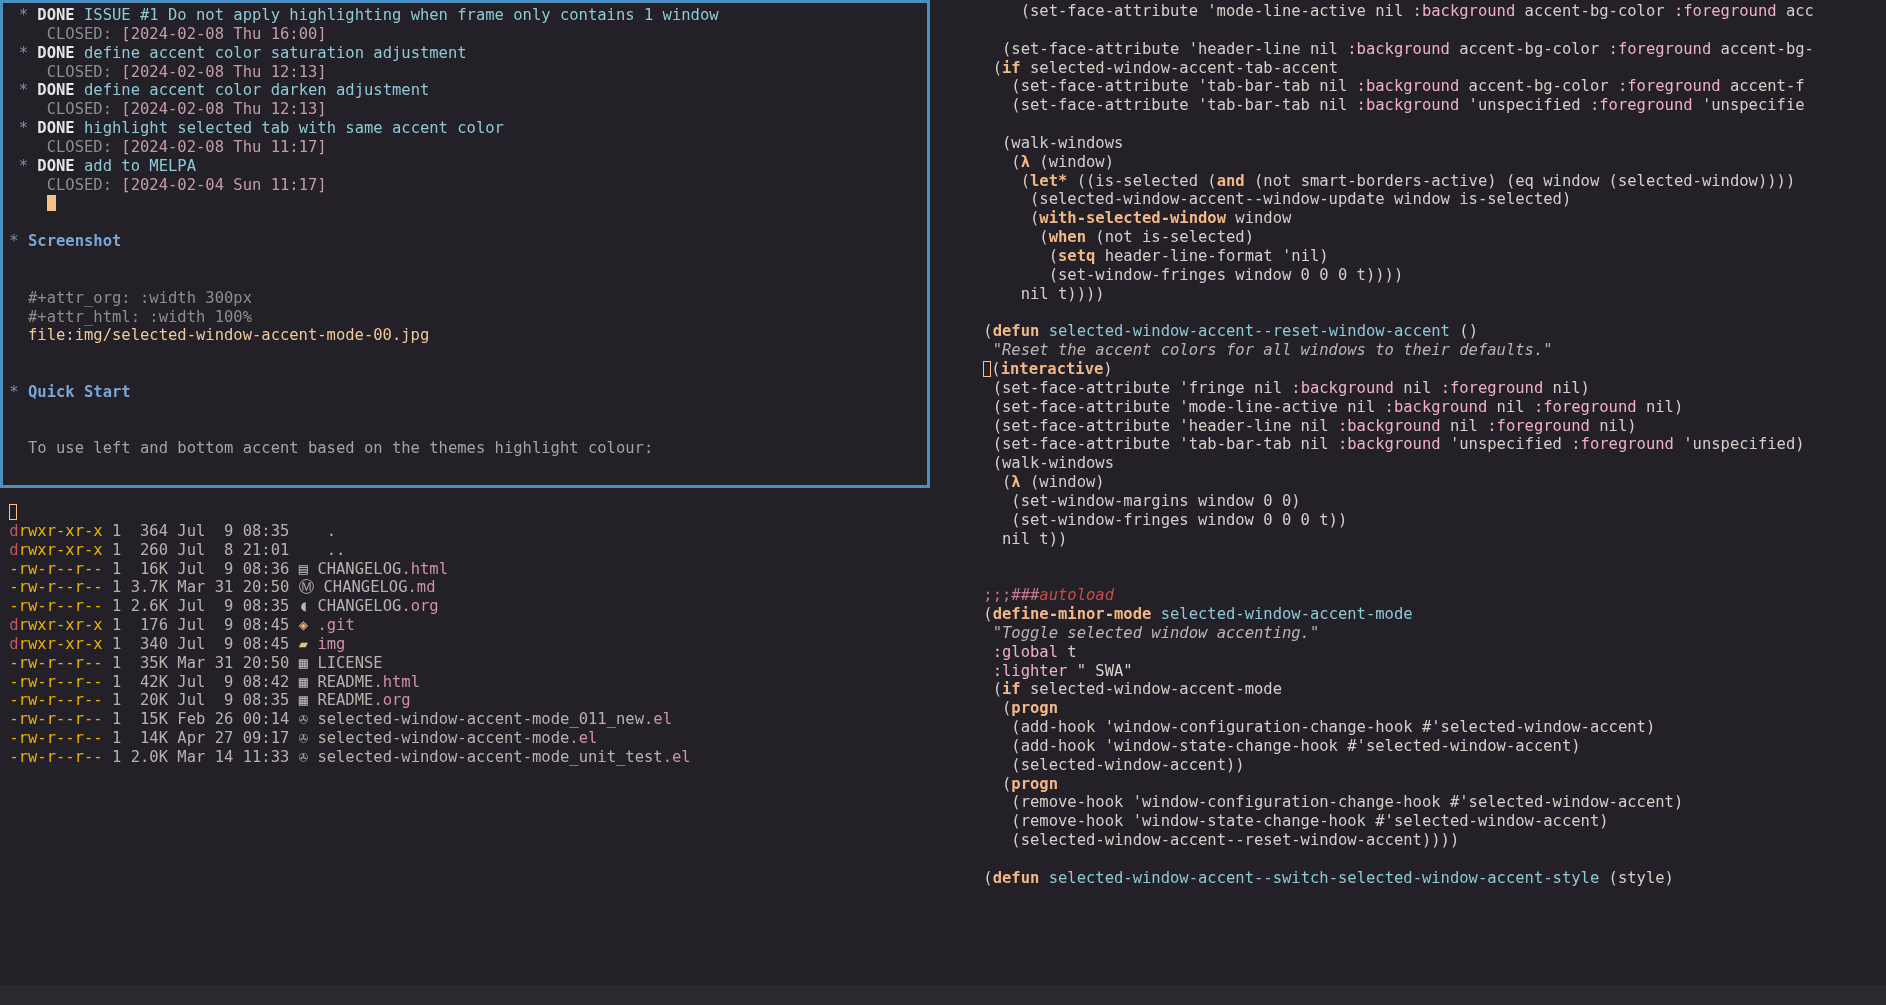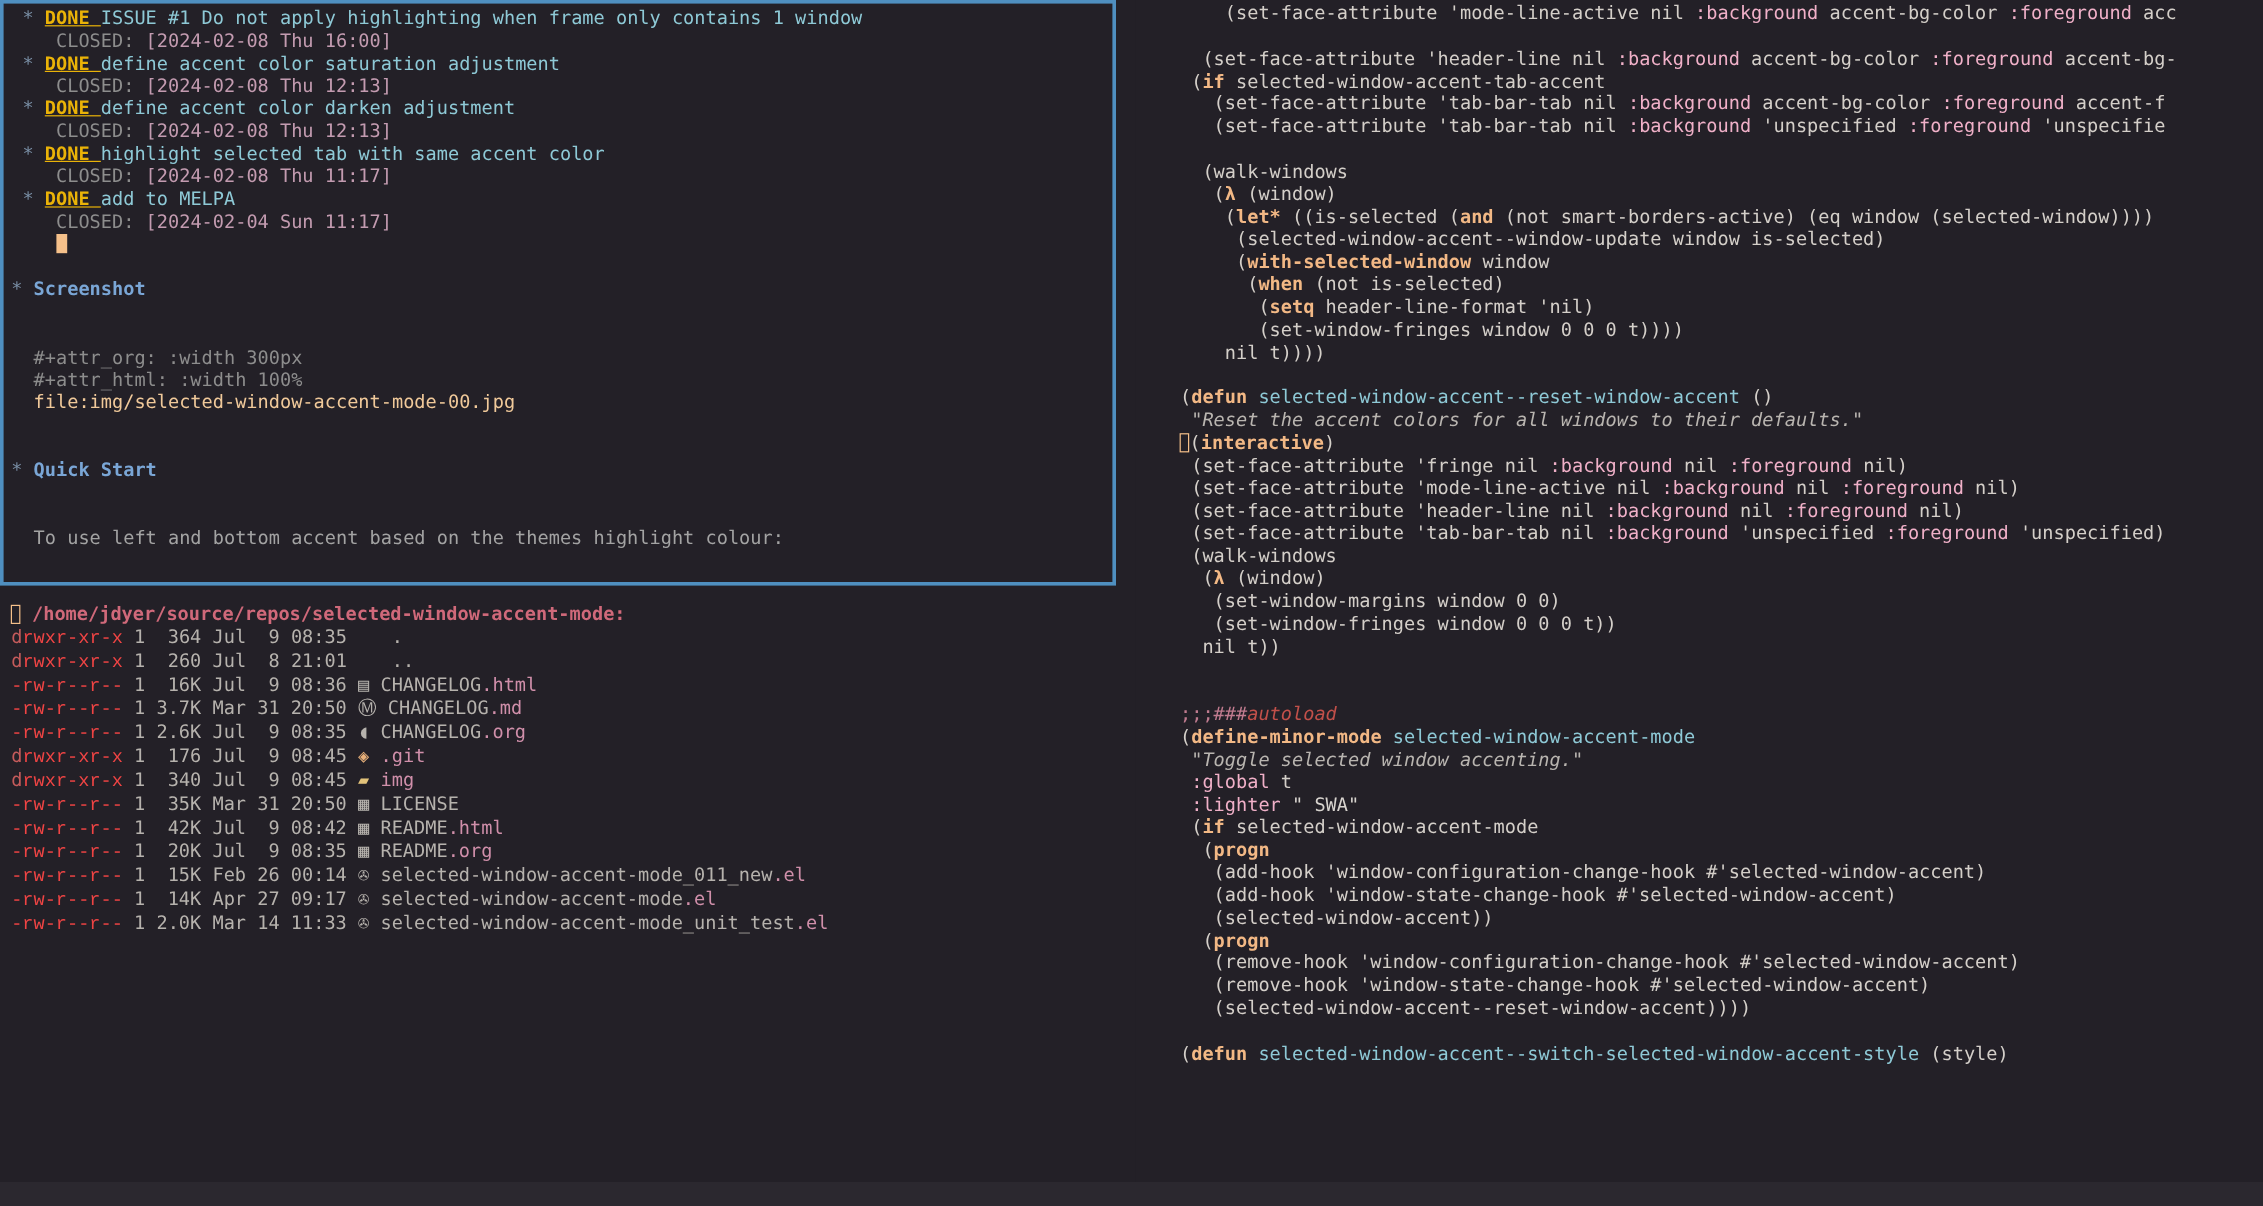--- a/index.html
+++ b/index.html
@@ -54,42 +54,42 @@
   #code-window { left: 946px; top: 0; width: 940px; height: 985px; }
   #code-body { padding: 2px 0 0 0; }
   #code-modeline {
     position: absolute; left: 940px; top: 985px; width: 946px; height: 20px;
     background: #2b282f; color: #d6d2ce;
     font-size: 15px; line-height: 20px; white-space: pre; overflow: hidden;
   }
 
   
   .org-star    { color: #7a8fa6; }
-  .org-done    { color: #eab308; font-weight: bold; text-decoration: underline; }
+  .org-done    { color: #e5e5e5; font-weight: bold; }
   .org-title   { color: #8ec9d6; }
   .org-h1      { color: #7aa6d6; font-weight: bold; }
   .org-closed  { color: #8d8d8d; }
   .org-stamp   { color: #c39bb0; }
   .org-meta    { color: #8d8d8d; }
   .org-link    { color: #f0c99a; }
   .org-text    { color: #a3a3a3; }
 
   .kw       { color: #f2b885; font-weight: bold; }
   .fn       { color: #8ec9d6; }
   .plain    { color: #d4cfc9; }
   .keyarg   { color: #f0b0c8; font-weight: normal; }
   .str      { color: #d8d4cf; }
   .doc      { color: #b9b5b0; font-style: italic; }
   .comment  { color: #c07b8f; }
   .autoload { color: #c2504a; font-style: italic; text-align: right; }
   .lam      { color: #f2b885; font-weight: bold; }
 
   
   .d-dir    { color: #c45b5b; }
-  .d-perm   { color: #ef4444; font-family: Liberation Mono, monospace; }
+  .d-perm   { color: #eab308; }
   .d-size   { color: #b6b2ad; }
   .d-date   { color: #b6b2ad; }
   .d-name   { color: #b6b2ad; }
   .d-ext    { color: #d08faa; }
   .d-dirname{ color: #d08faa; margin-top: 36px; }
   .d-header { color: #d0697a; font-weight: bold; }
   .icon-g   { color: #b6b2ad; }
   .icon-o   { color: #e8b07a; }
   .icon-y   { color: #e2c27a; }
 
@@ -135,21 +135,21 @@
 
 
    <span class="org-text">To use left and bottom accent based on the themes highlight colour:</span>
 </pre>
       </div>
 
     </div>
 
     <div class="pane" id="dired-window">
       <div id="dired-body">
-        <pre id="dired-header-line"> <span class="cursor-hollow"></span> <span class="d-header">/home/jdyer/source/repos/selected-window-accent-mode:</span></pre>
+        <pre id="dired-header-line"> <span class="cursor-hollow"></span> </pre>
         <pre id="dired-rows"> <span class="d-dir">d</span><span class="d-perm">rwxr-xr-x</span><span class="d-size"> 1</span><span class="d-size">  364</span><span class="d-date"> Jul  9 08:35</span>    <span class="d-name">.</span>
  <span class="d-dir">d</span><span class="d-perm">rwxr-xr-x</span><span class="d-size"> 1</span><span class="d-size">  260</span><span class="d-date"> Jul  8 21:01</span>    <span class="d-name">..</span>
  <span class="d-perm">-rw-r--r--</span><span class="d-size"> 1</span><span class="d-size">  16K</span><span class="d-date"> Jul  9 08:36</span> <span class="icon-g">▤</span> <span class="d-name">CHANGELOG</span><span class="d-ext">.html</span>
  <span class="d-perm">-rw-r--r--</span><span class="d-size"> 1</span><span class="d-size"> 3.7K</span><span class="d-date"> Mar 31 20:50</span> <span class="icon-g">Ⓜ</span> <span class="d-name">CHANGELOG</span><span class="d-ext">.md</span>
  <span class="d-perm">-rw-r--r--</span><span class="d-size"> 1</span><span class="d-size"> 2.6K</span><span class="d-date"> Jul  9 08:35</span> <span class="icon-g">◖</span> <span class="d-name">CHANGELOG</span><span class="d-ext">.org</span>
  <span class="d-dir">d</span><span class="d-perm">rwxr-xr-x</span><span class="d-size"> 1</span><span class="d-size">  176</span><span class="d-date"> Jul  9 08:45</span> <span class="icon-o">◈</span> <span class="d-dirname">.git</span>
  <span class="d-dir">d</span><span class="d-perm">rwxr-xr-x</span><span class="d-size"> 1</span><span class="d-size">  340</span><span class="d-date"> Jul  9 08:45</span> <span class="icon-y">▰</span> <span class="d-dirname">img</span>
  <span class="d-perm">-rw-r--r--</span><span class="d-size"> 1</span><span class="d-size">  35K</span><span class="d-date"> Mar 31 20:50</span> <span class="icon-g">▦</span> <span class="d-name">LICENSE</span>
  <span class="d-perm">-rw-r--r--</span><span class="d-size"> 1</span><span class="d-size">  42K</span><span class="d-date"> Jul  9 08:42</span> <span class="icon-g">▦</span> <span class="d-name">README</span><span class="d-ext">.html</span>
  <span class="d-perm">-rw-r--r--</span><span class="d-size"> 1</span><span class="d-size">  20K</span><span class="d-date"> Jul  9 08:35</span> <span class="icon-g">▦</span> <span class="d-name">README</span><span class="d-ext">.org</span>

